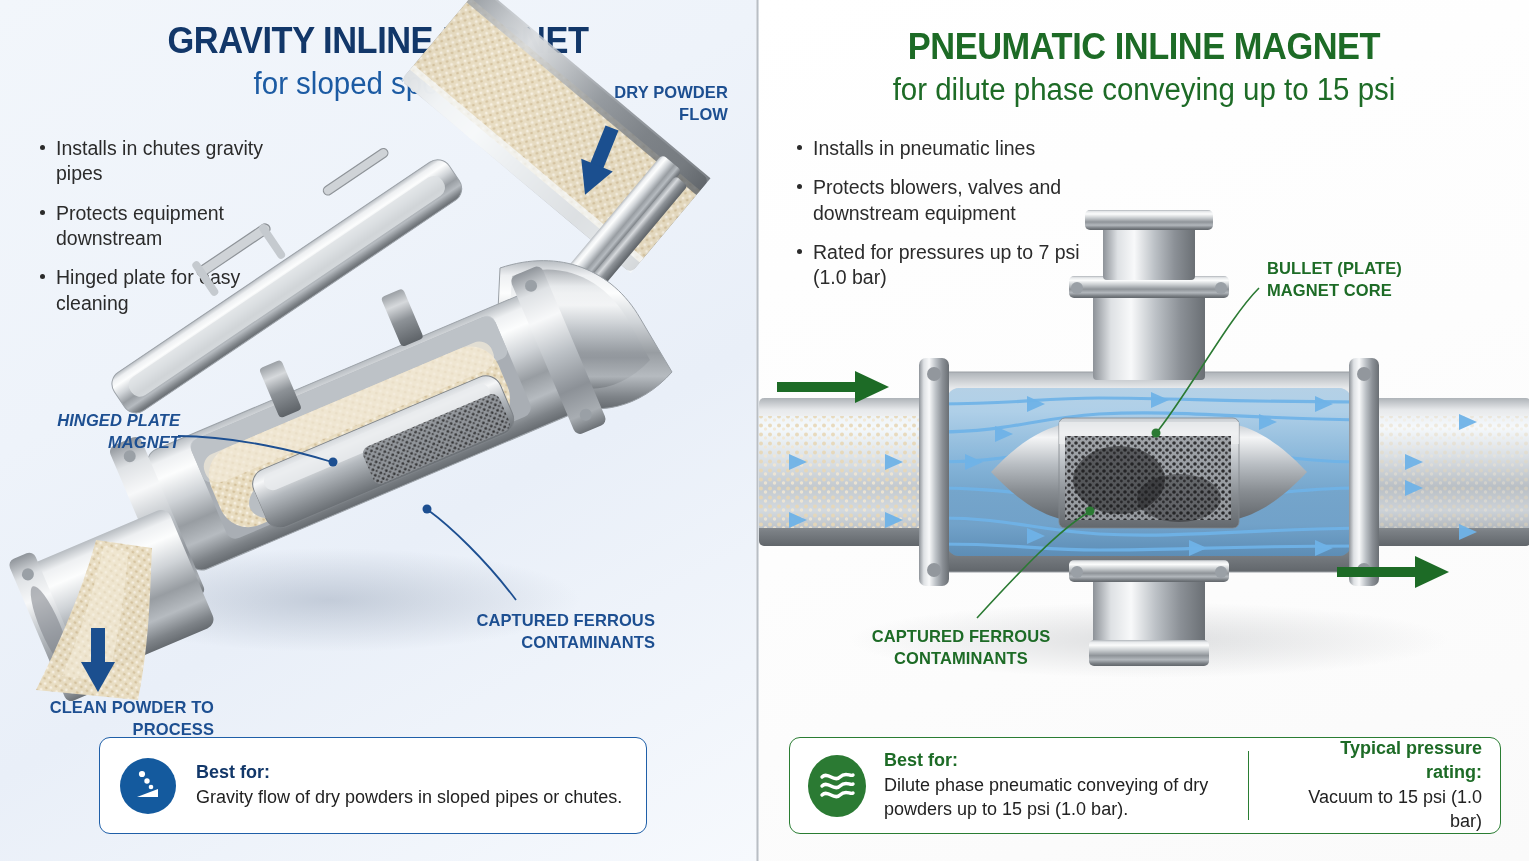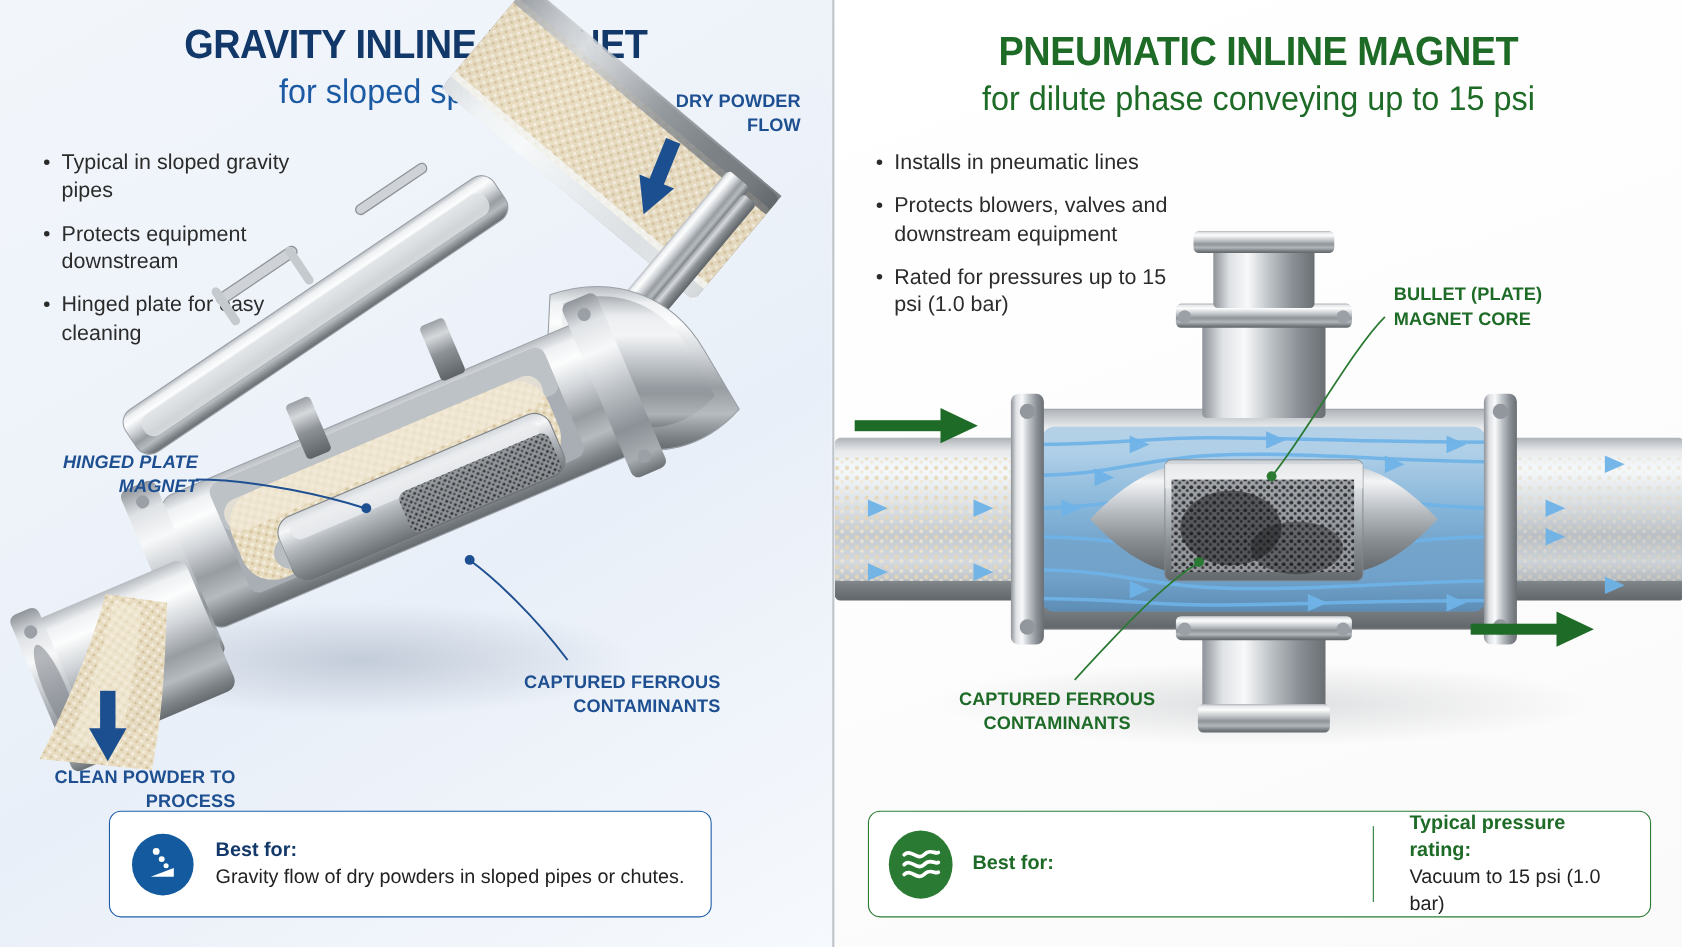--- a/index.html
+++ b/index.html
@@ -73,21 +73,21 @@
 <div id="root">
 
   <div class="panel panel-left">
 
     <div class="title-wrap" style="top:22px;">
       <div class="title-main blue-dark">GRAVITY INLINE MAGNET</div>
       <div class="title-sub blue-mid" style="margin-top:4px;">for sloped spouting</div>
     </div>
 
     <ul class="bullets" style="left:37px; top:136px; width:245px;">
-      <li>Typical in sloped gravity pipes</li>
+      <li>Installs in chutes gravity pipes</li>
       <li>Protects equipment downstream</li>
       <li>Hinged plate for easy cleaning</li>
     </ul>
 
     <div class="ill" style="left:0; top:0; width:756px; height:740px;">
       <svg width="756" height="740" viewBox="0 0 756 740" xmlns="http://www.w3.org/2000/svg">
         <defs>
           <linearGradient id="gSteel" x1="0" y1="0" x2="0" y2="1">
             <stop offset="0%" stop-color="#b7bcc1"></stop>
             <stop offset="10%" stop-color="#eef0f2"></stop>
@@ -274,21 +274,21 @@
   <div class="panel panel-right">
 
     <div class="title-wrap" style="top:4px;margin-top:24px;">
       <div class="title-main green-dark">PNEUMATIC INLINE MAGNET</div>
       <div class="title-sub green-mid" style="margin-top:4px;">for dilute phase conveying up to 15 psi</div>
     </div>
 
     <ul class="bullets" style="left:35px; top:136px; width:290px;">
       <li>Installs in pneumatic lines</li>
       <li>Protects blowers, valves and downstream equipment</li>
-      <li>Rated for pressures up to 15 psi (1.0 bar)</li>
+      <li>Rated for pressures up to 7 psi (1.0 bar)</li>
     </ul>
 
     <div class="ill" style="left:0; top:0; width:770px; height:730px;">
       <svg width="770" height="730" viewBox="0 0 770 730" xmlns="http://www.w3.org/2000/svg">
         <defs>
           <linearGradient id="pSteel" x1="0" y1="0" x2="0" y2="1">
             <stop offset="0%" stop-color="#aeb3b8"></stop>
             <stop offset="8%" stop-color="#e7e9eb"></stop>
             <stop offset="20%" stop-color="#fbfcfc"></stop>
             <stop offset="40%" stop-color="#c8cccf"></stop>
@@ -454,21 +454,22 @@
     <div class="footer-box fb-green" style="left:30px; top:737px; width:712px; height:97px; padding:0 18px;">
       <div class="badge badge-green">
         <svg width="40" height="34" viewBox="0 0 40 34">
           <path d="M5,8  C11,2 17,14 23,8  C29,2 33,8 36,6" stroke="#ffffff" stroke-width="3.4" fill="none" stroke-linecap="round"></path>
           <path d="M5,17 C11,11 17,23 23,17 C29,11 33,17 36,15" stroke="#ffffff" stroke-width="3.4" fill="none" stroke-linecap="round"></path>
           <path d="M5,26 C11,20 17,32 23,26 C29,20 33,26 36,24" stroke="#ffffff" stroke-width="3.4" fill="none" stroke-linecap="round"></path>
         </svg>
       </div>
       <div class="fb-text" style="margin-left:18px; width:382px;">
         <div class="fb-title green">Best for:</div>
+        <div>Dilute phase pneumatic conveying of dry powders up to 15 psi (1.0 bar).</div>
       </div>
       <div class="fb-sep"></div>
-      <div class="fb-text" style="margin-left:32px;">
+      <div class="fb-text" style="margin-left:32px;text-align:right;">
         <div class="fb-title green">Typical pressure rating:</div>
         <div>Vacuum to 15 psi (1.0 bar)</div>
       </div>
     </div>
   </div>
 </div>
 
 </body></html>

